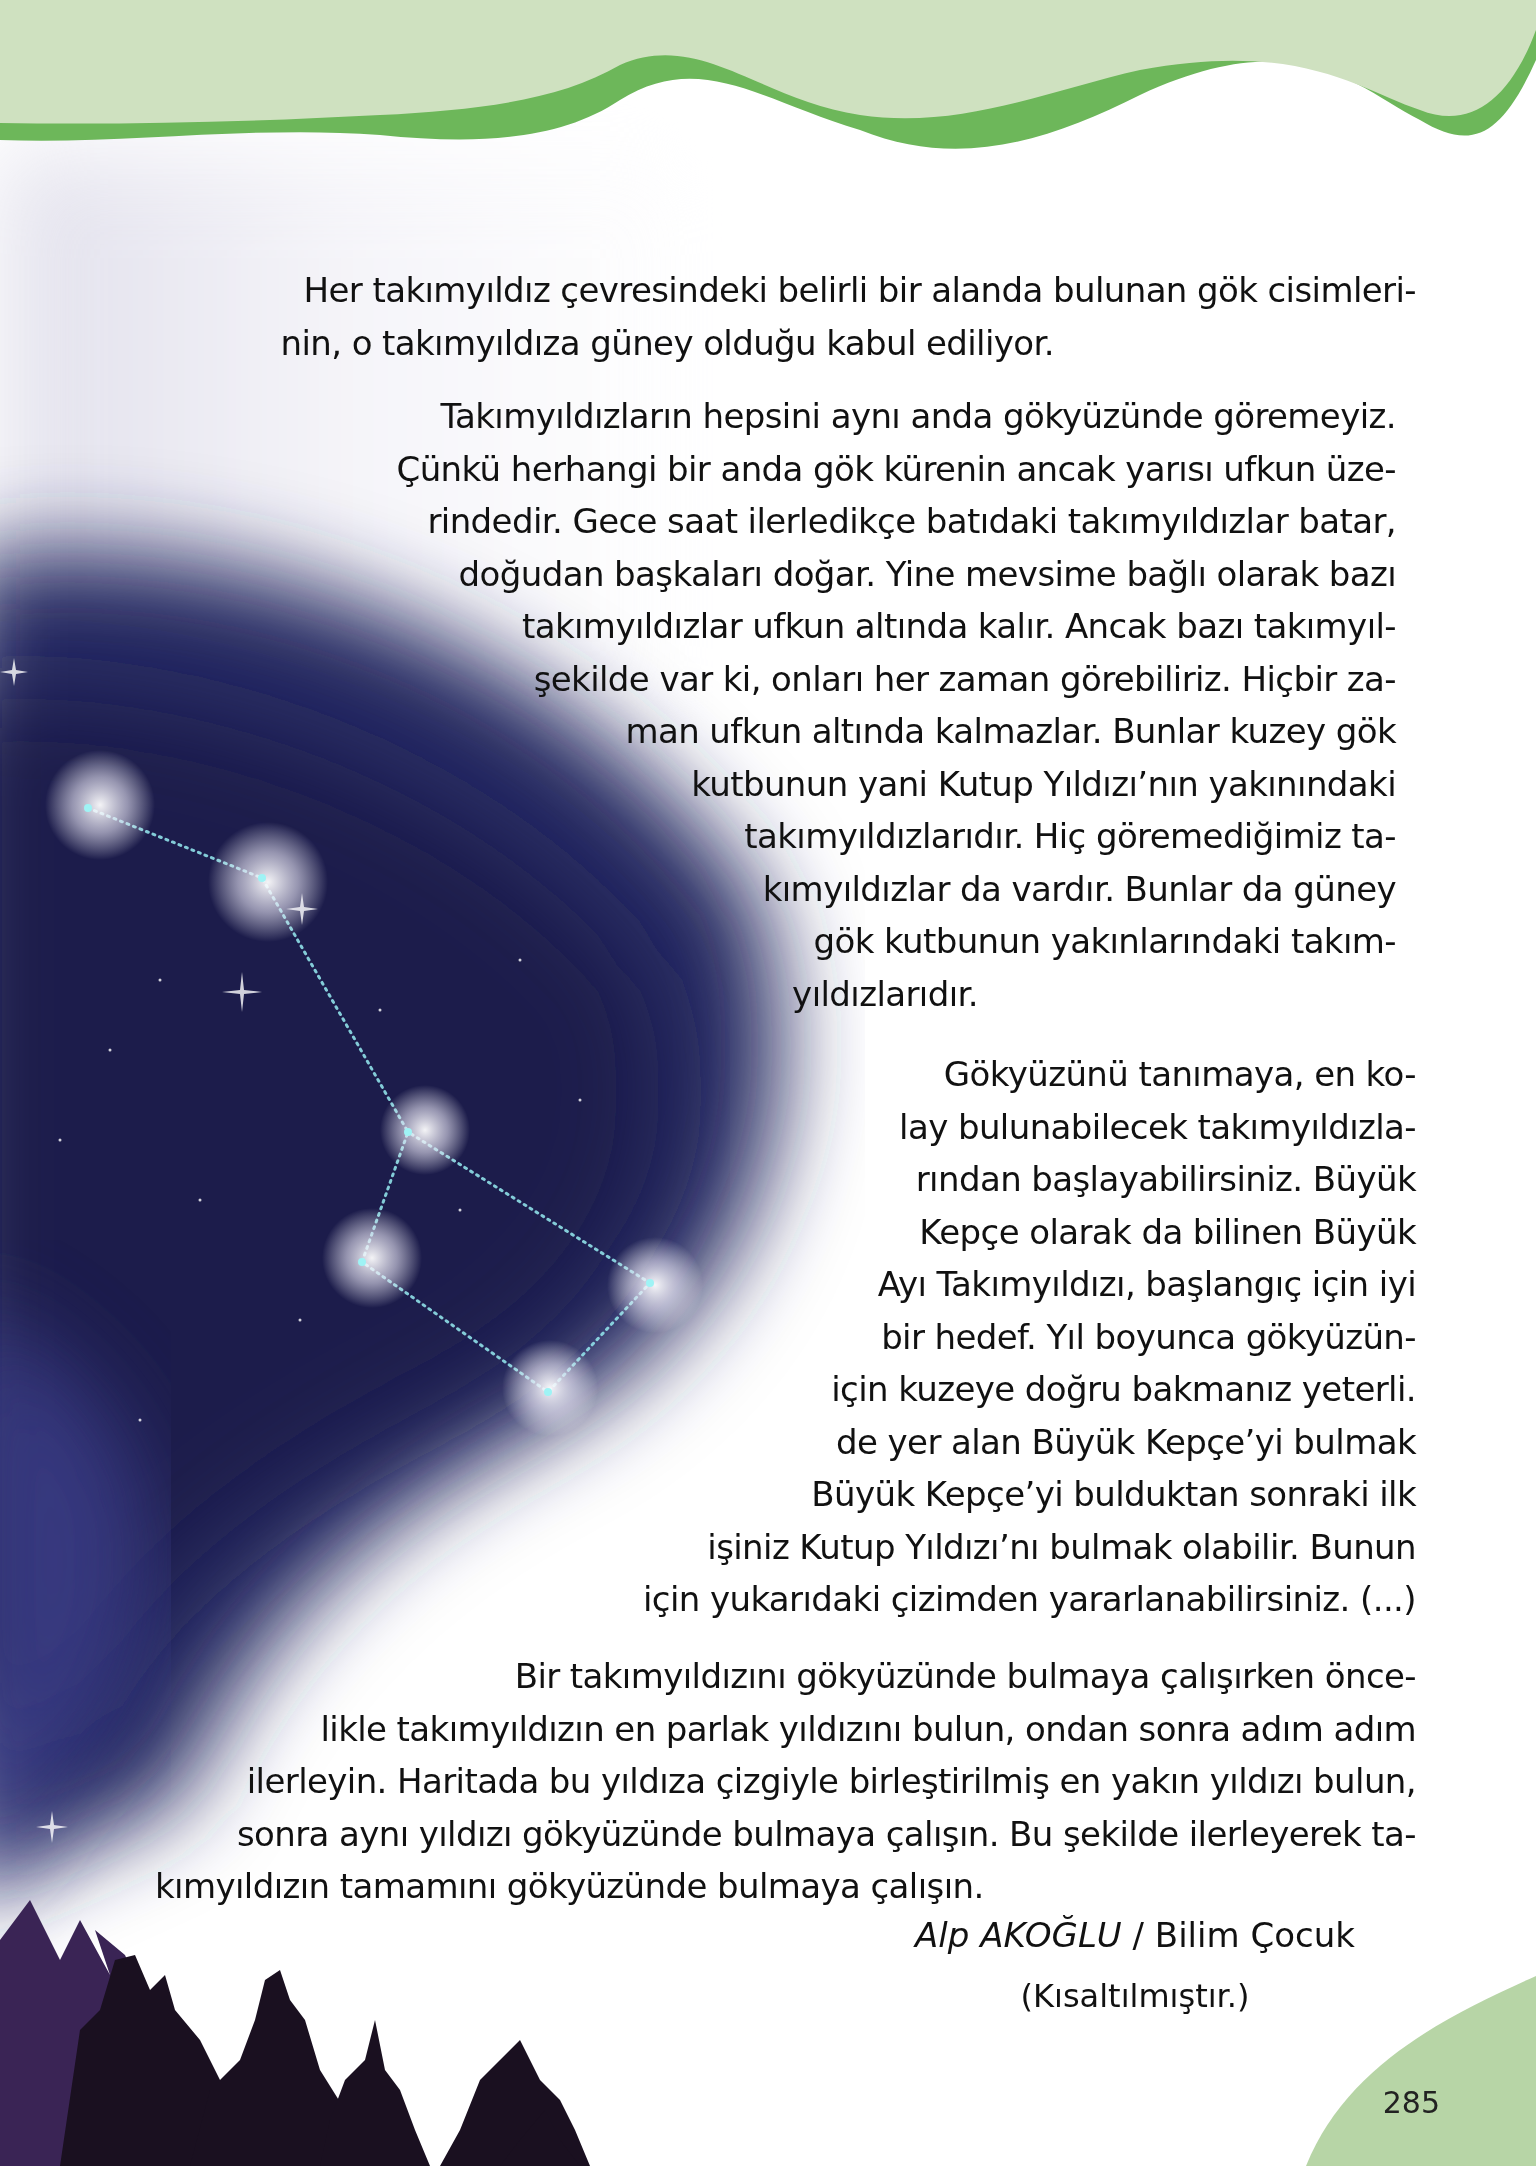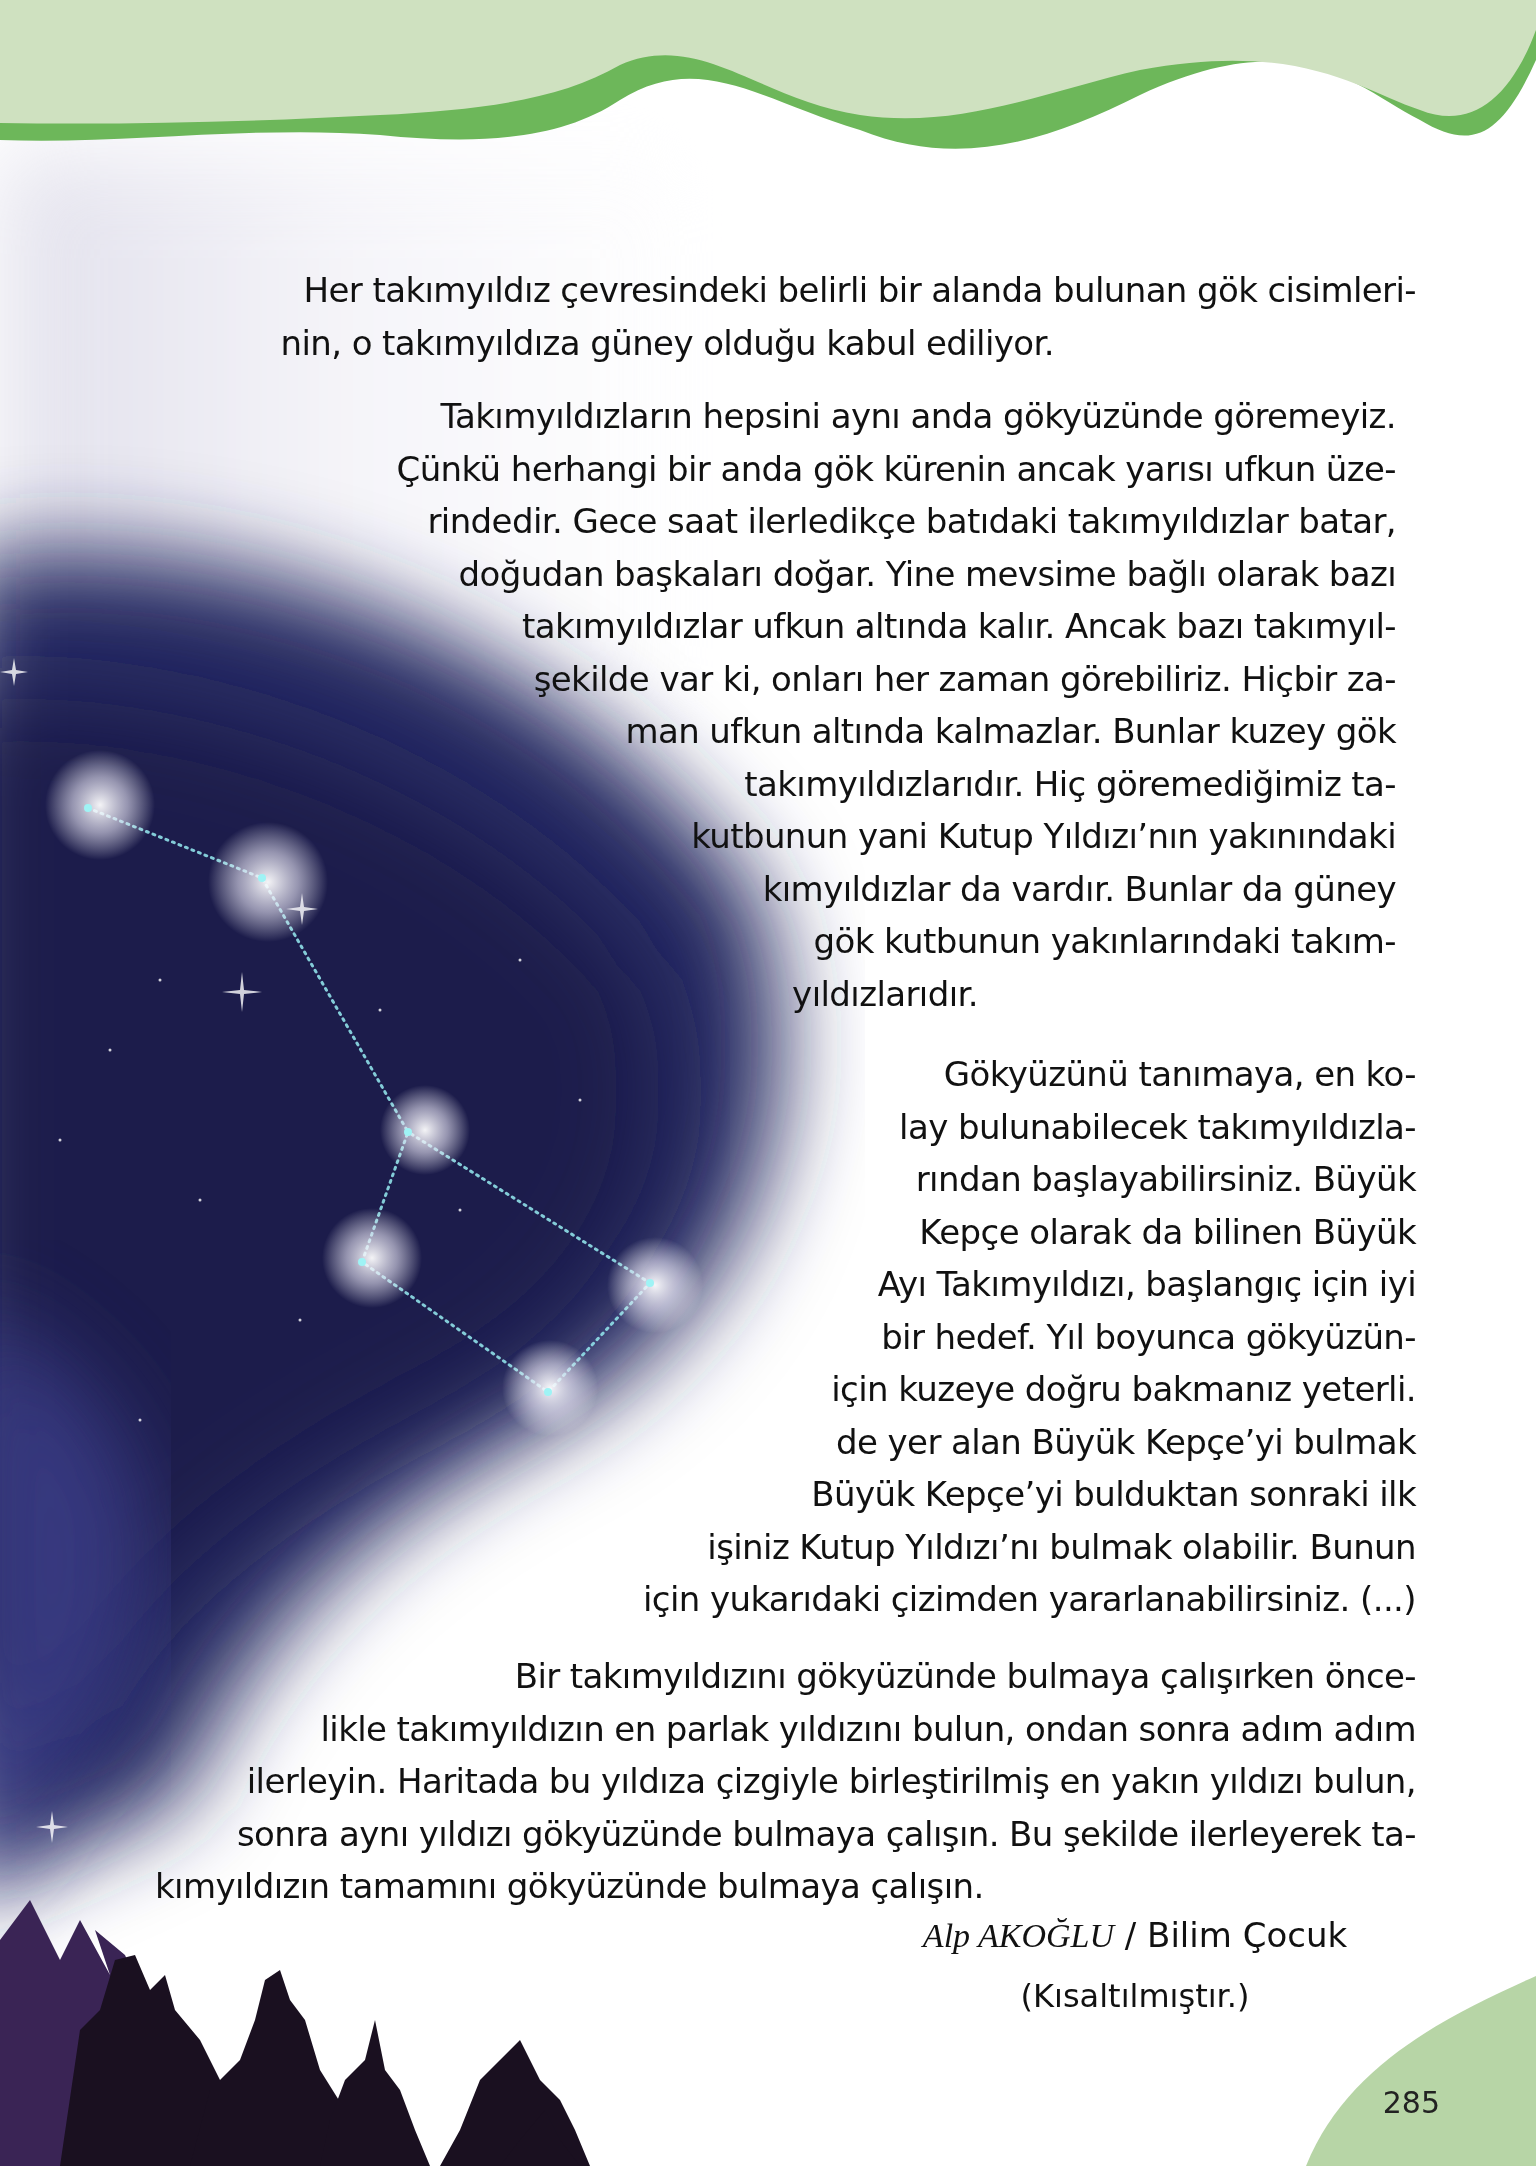--- a/index.html
+++ b/index.html
@@ -8,21 +8,21 @@
   .bg { position:absolute; inset:0; z-index:0; }
   .wave { position:absolute; left:0; top:0; width:1536px; height:160px; z-index:2; }
   .corner { position:absolute; right:0; bottom:0; width:230px; height:190px; z-index:2; }
   .text { position:absolute; z-index:3; font-size:34px; line-height:52.5px; letter-spacing:-0.6px; }
   .line { display:block; white-space:nowrap; text-align:right; }
   .p1 { left:238px; top:264px; width:1178px; }
   .p2 { left:320px; top:390px; width:1076px; }
   .p3 { left:610px; top:1048px; width:806px; }
   .p4 { left:155px; top:1650px; width:1261px; }
   .sig { position:absolute; z-index:3; left:900px; top:1915px; width:470px; text-align:center; font-size:34px; }
-  .sig .author { font-style:italic;font-family:Liberation Serif, serif; }
+  .sig .author { font-style:italic; }
   .sig .src { font-weight:normal; }
   .sig .note { display:block; margin-top:22px; font-size:32px; }
   .pageno { position:absolute; z-index:3; right:96px; bottom:46px; font-size:30px; color:#222; }
 </style>
 </head>
 <body>
 
 <svg class="bg" width="1536" height="2166" viewBox="0 0 1536 2166">
   <defs>
     <radialGradient id="skyGlow" cx="0.35" cy="0.5" r="0.6">
@@ -116,22 +116,22 @@
 </div>
 
 <div class="text p2">
   <span class="line">Takımyıldızların hepsini aynı anda gökyüzünde göremeyiz.</span>
   <span class="line">Çünkü herhangi bir anda gök kürenin ancak yarısı ufkun üze-</span>
   <span class="line">rindedir. Gece saat ilerledikçe batıdaki takımyıldızlar batar,</span>
   <span class="line">doğudan başkaları doğar. Yine mevsime bağlı olarak bazı</span>
   <span class="line">takımyıldızlar ufkun altında kalır. Ancak bazı takımyıl-</span>
   <span class="line">şekilde var ki, onları her zaman görebiliriz. Hiçbir za-</span>
   <span class="line">man ufkun altında kalmazlar. Bunlar kuzey gök</span>
+  <span class="line">kutbunun yani Kutup Yıldızı’nın yakınındaki</span>
   <span class="line">takımyıldızlarıdır. Hiç göremediğimiz ta-</span>
-  <span class="line">kutbunun yani Kutup Yıldızı’nın yakınındaki</span>
   <span class="line">kımyıldızlar da vardır. Bunlar da güney</span>
   <span class="line">gök kutbunun yakınlarındaki takım-</span>
   <span class="line" style="padding-right:418px">yıldızlarıdır.</span>
 </div>
 
 <div class="text p3">
   <span class="line">Gökyüzünü tanımaya, en ko-</span>
   <span class="line">lay bulunabilecek takımyıldızla-</span>
   <span class="line">rından başlayabilirsiniz. Büyük</span>
   <span class="line">Kepçe olarak da bilinen Büyük</span>

